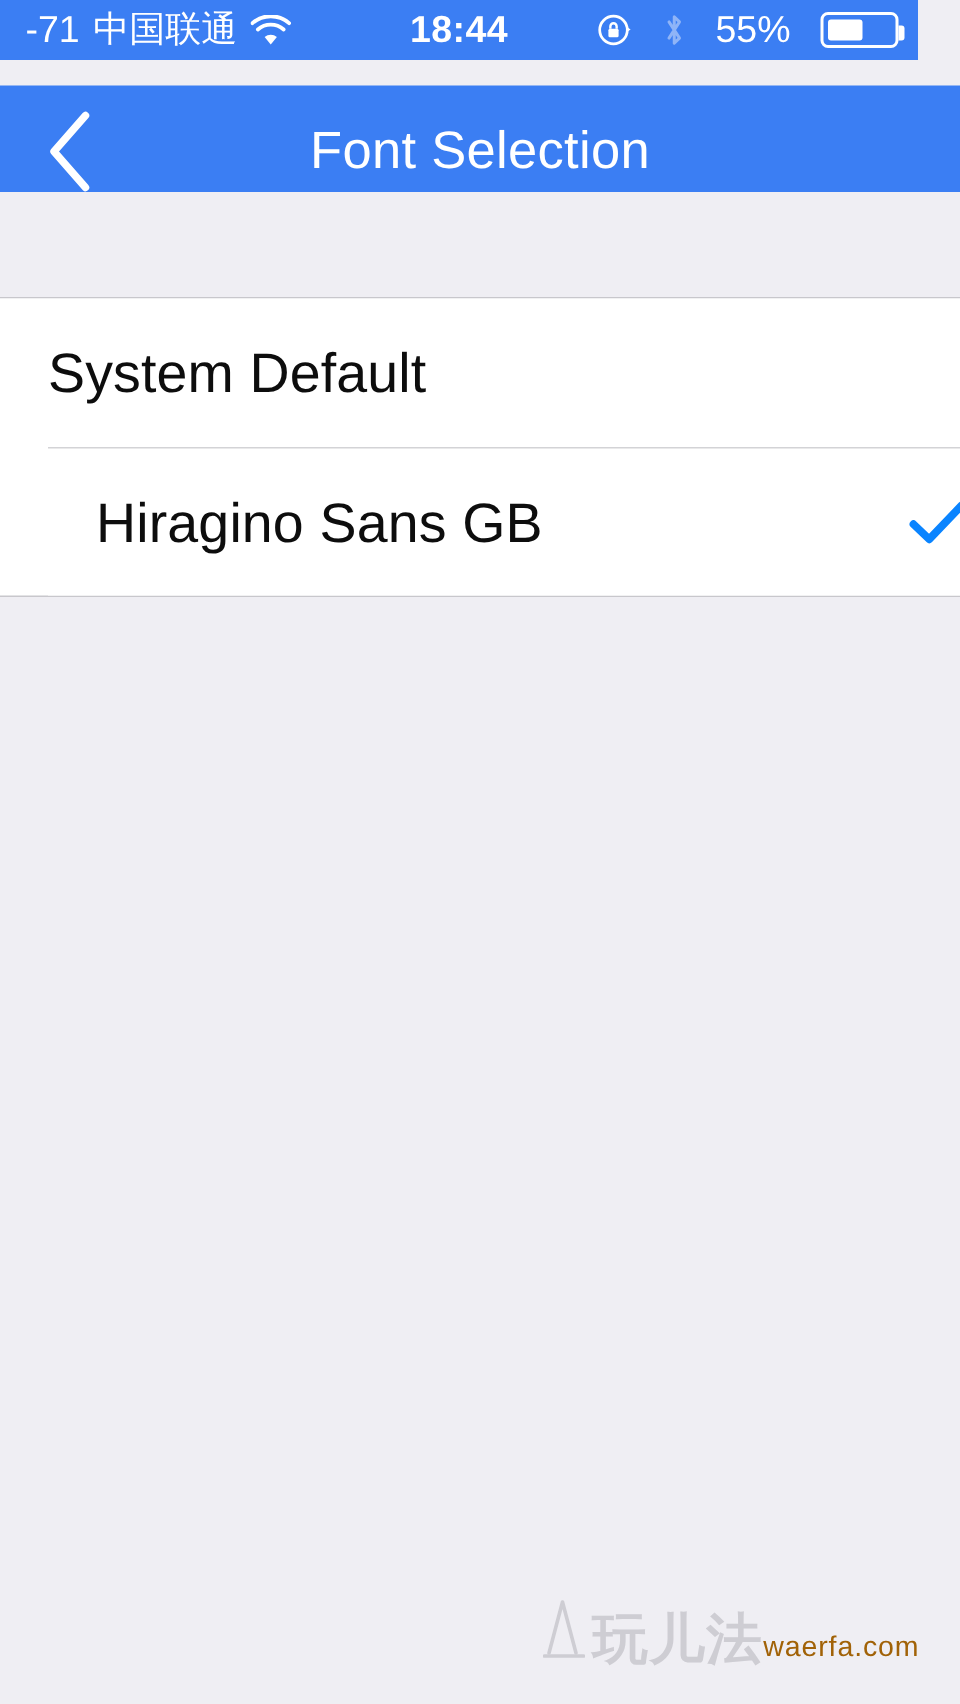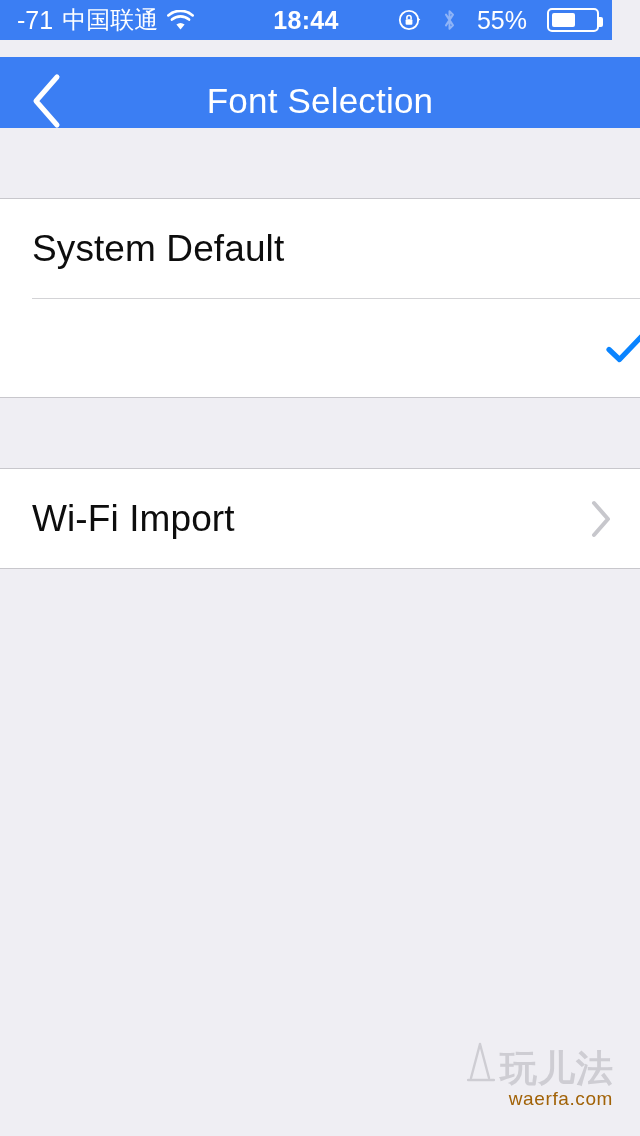--- a/index.html
+++ b/index.html
@@ -81,21 +81,21 @@
     font-size:37px; color:#0D0D0D; font-weight:400;
     letter-spacing:0.1px; line-height:1;
   }
   .row-accessory { margin-left:auto; display:flex; align-items:center; }
   .icon-check { width:38px; height:30px; display:block; }
   .icon-chevron-right { width:22px; height:38px; display:block; }
 
   
   .watermark {
     position:absolute; right:26px; bottom:26px;
-    display:flex; flex-direction:column; align-items:flex-end;
+    display:flex; flex-direction:row; align-items:flex-end;
     opacity:1; user-select:none;
   }
   .wm-row { display:flex; align-items:flex-end; gap:5px; }
   .wm-mark { width:28px; height:44px; display:block; }
   .wm-cn {
     font-size:37px; color:#CECDD3; font-weight:700;
     line-height:0.95; letter-spacing:1px;
     font-family:"DejaVu Sans", sans-serif;
   }
   .wm-url {
@@ -160,44 +160,33 @@
 
     <div class="gap" style="height:70px;"></div>
 
     <div class="section">
       <div class="row">
         <span class="row-label">System Default</span>
         <span class="row-accessory"></span>
       </div>
 
       <div class="row row-sep">
+        <span class="row-label">Hiragino Sans GB</span>
         <span class="row-accessory">
           <span class="icon-check">
             <svg viewBox="0 0 38 30" width="38" height="30" aria-hidden="true">
               <path d="M3 16.5 L13.5 26.5 L35 4" fill="none" stroke="#0A84FF" stroke-width="5.2" stroke-linecap="round" stroke-linejoin="round"></path>
             </svg>
           </span>
         </span>
       </div>
     </div>
 
     <div class="gap" style="height:70px;"></div>
 
-    <div class="section">
-      <div class="row">
-        <span class="row-label">Wi-Fi Import</span>
-        <span class="row-accessory">
-          <span class="icon-chevron-right">
-            <svg viewBox="0 0 22 38" width="22" height="38" aria-hidden="true">
-              <path d="M4 3 L18 19 L4 35" fill="none" stroke="#C7C7CC" stroke-width="4" stroke-linecap="round" stroke-linejoin="round"></path>
-            </svg>
-          </span>
-        </span>
-      </div>
-    </div>
 
   </div>
 
   <div class="watermark">
     <div class="wm-row">
       <span class="wm-mark">
         <svg viewBox="0 0 28 44" width="28" height="44" aria-hidden="true">
           <path d="M13 2 L4 36 M13 2 L22 36" fill="none" stroke="#CECDD3" stroke-width="2.4" stroke-linecap="round"></path>
           <path d="M1 38 L27 38" stroke="#CECDD3" stroke-width="2.4" stroke-linecap="round"></path>
         </svg>

